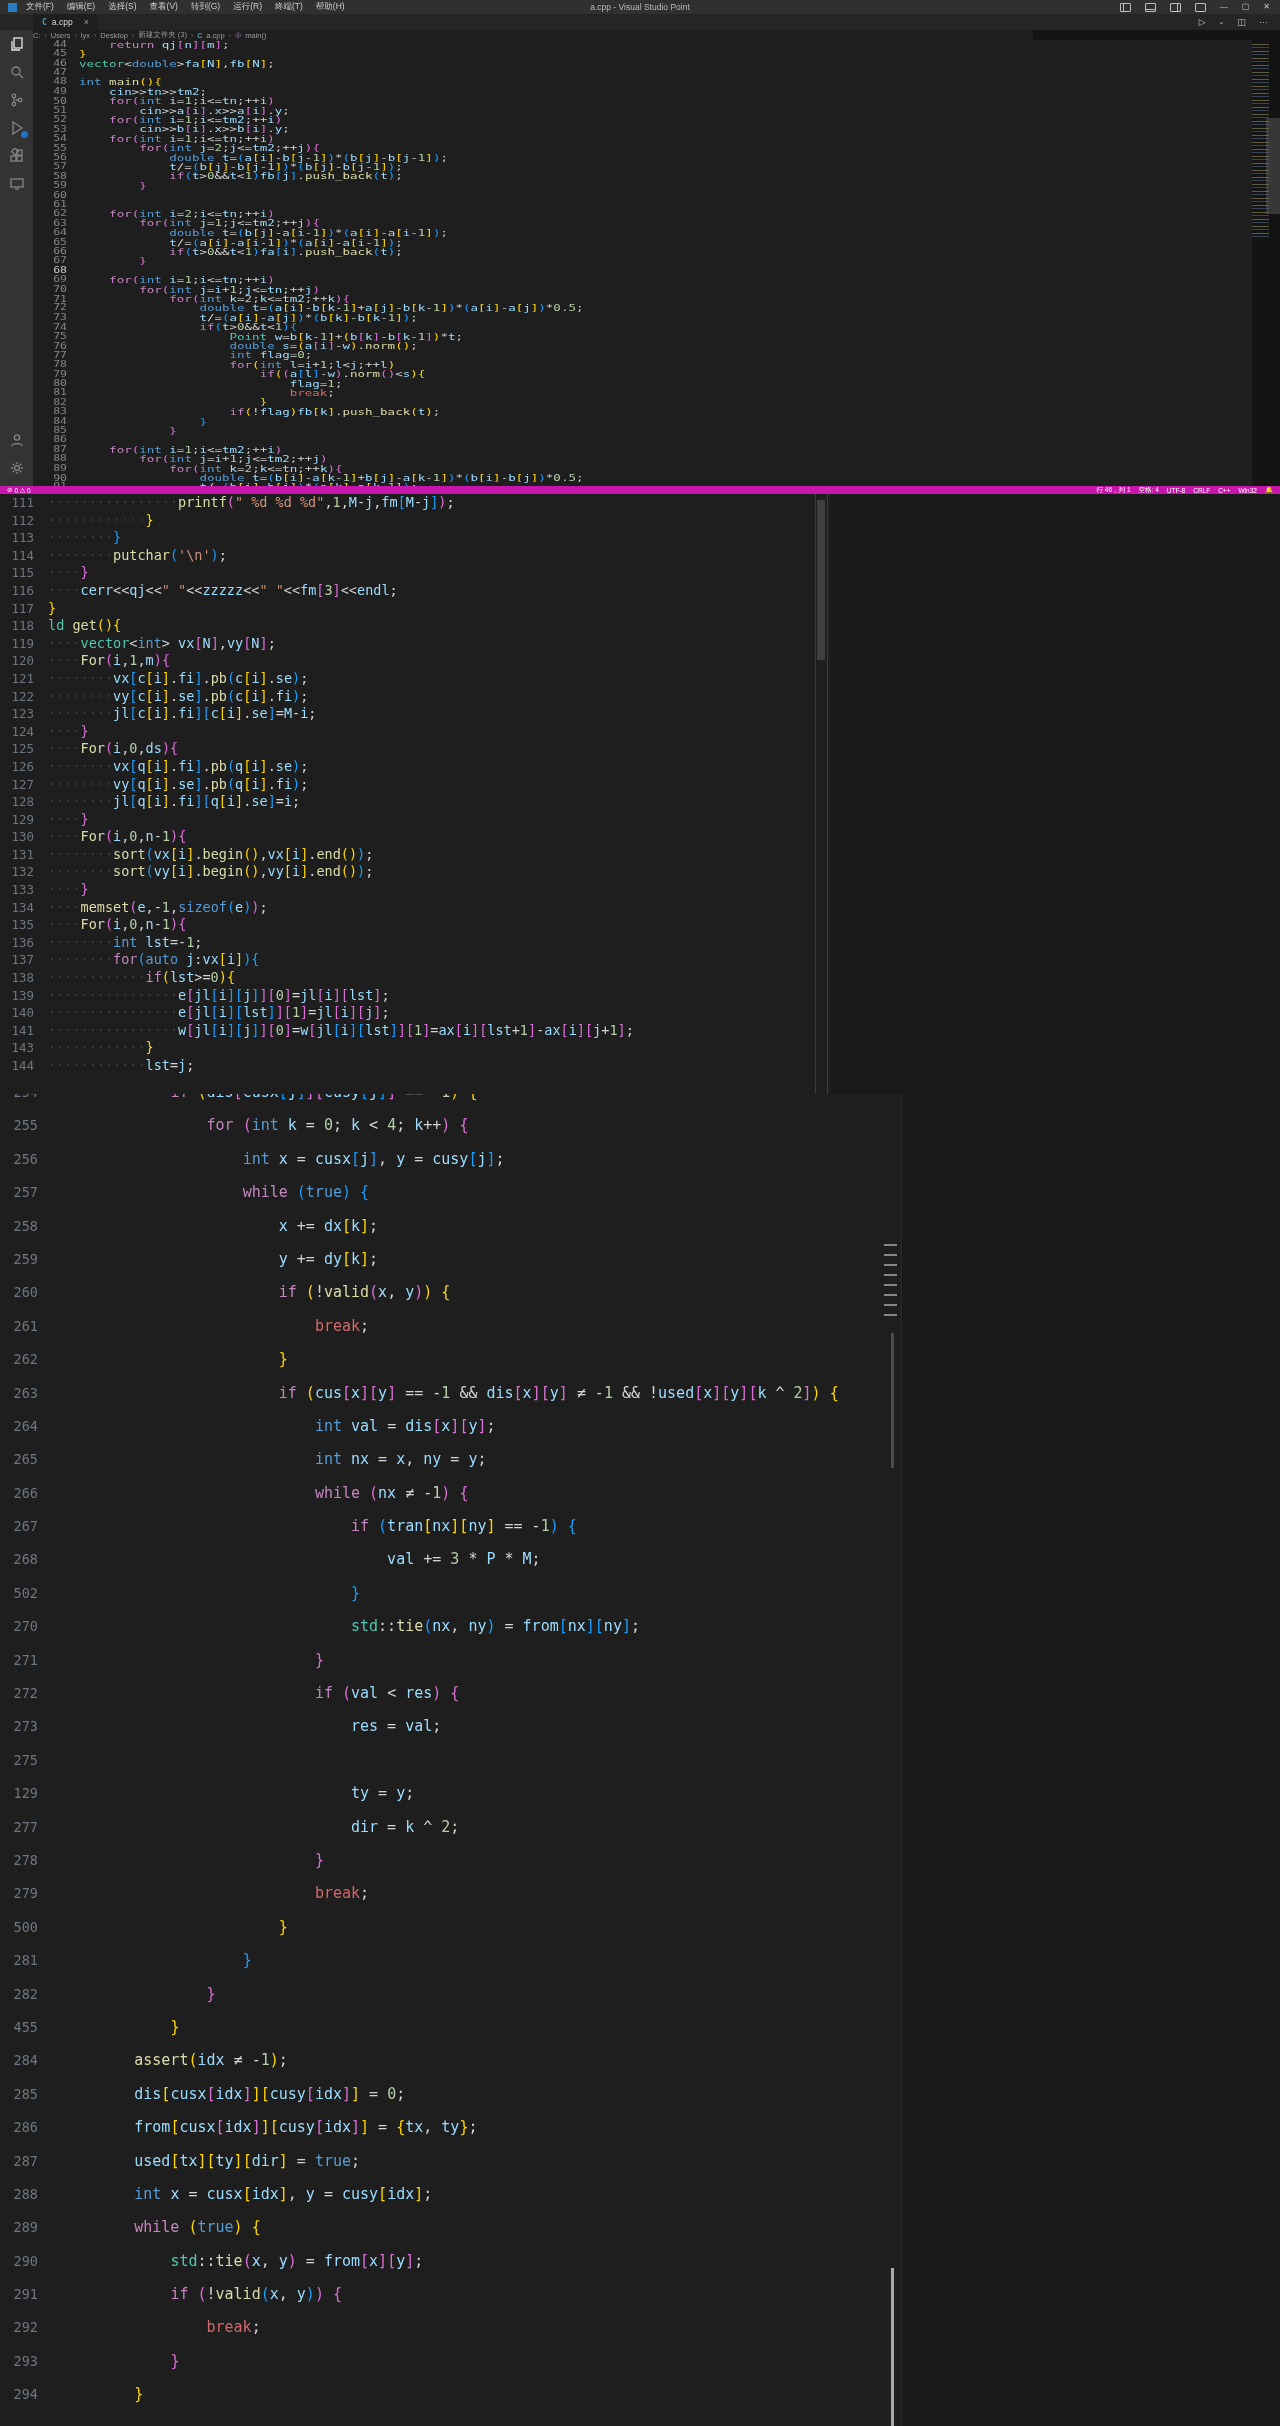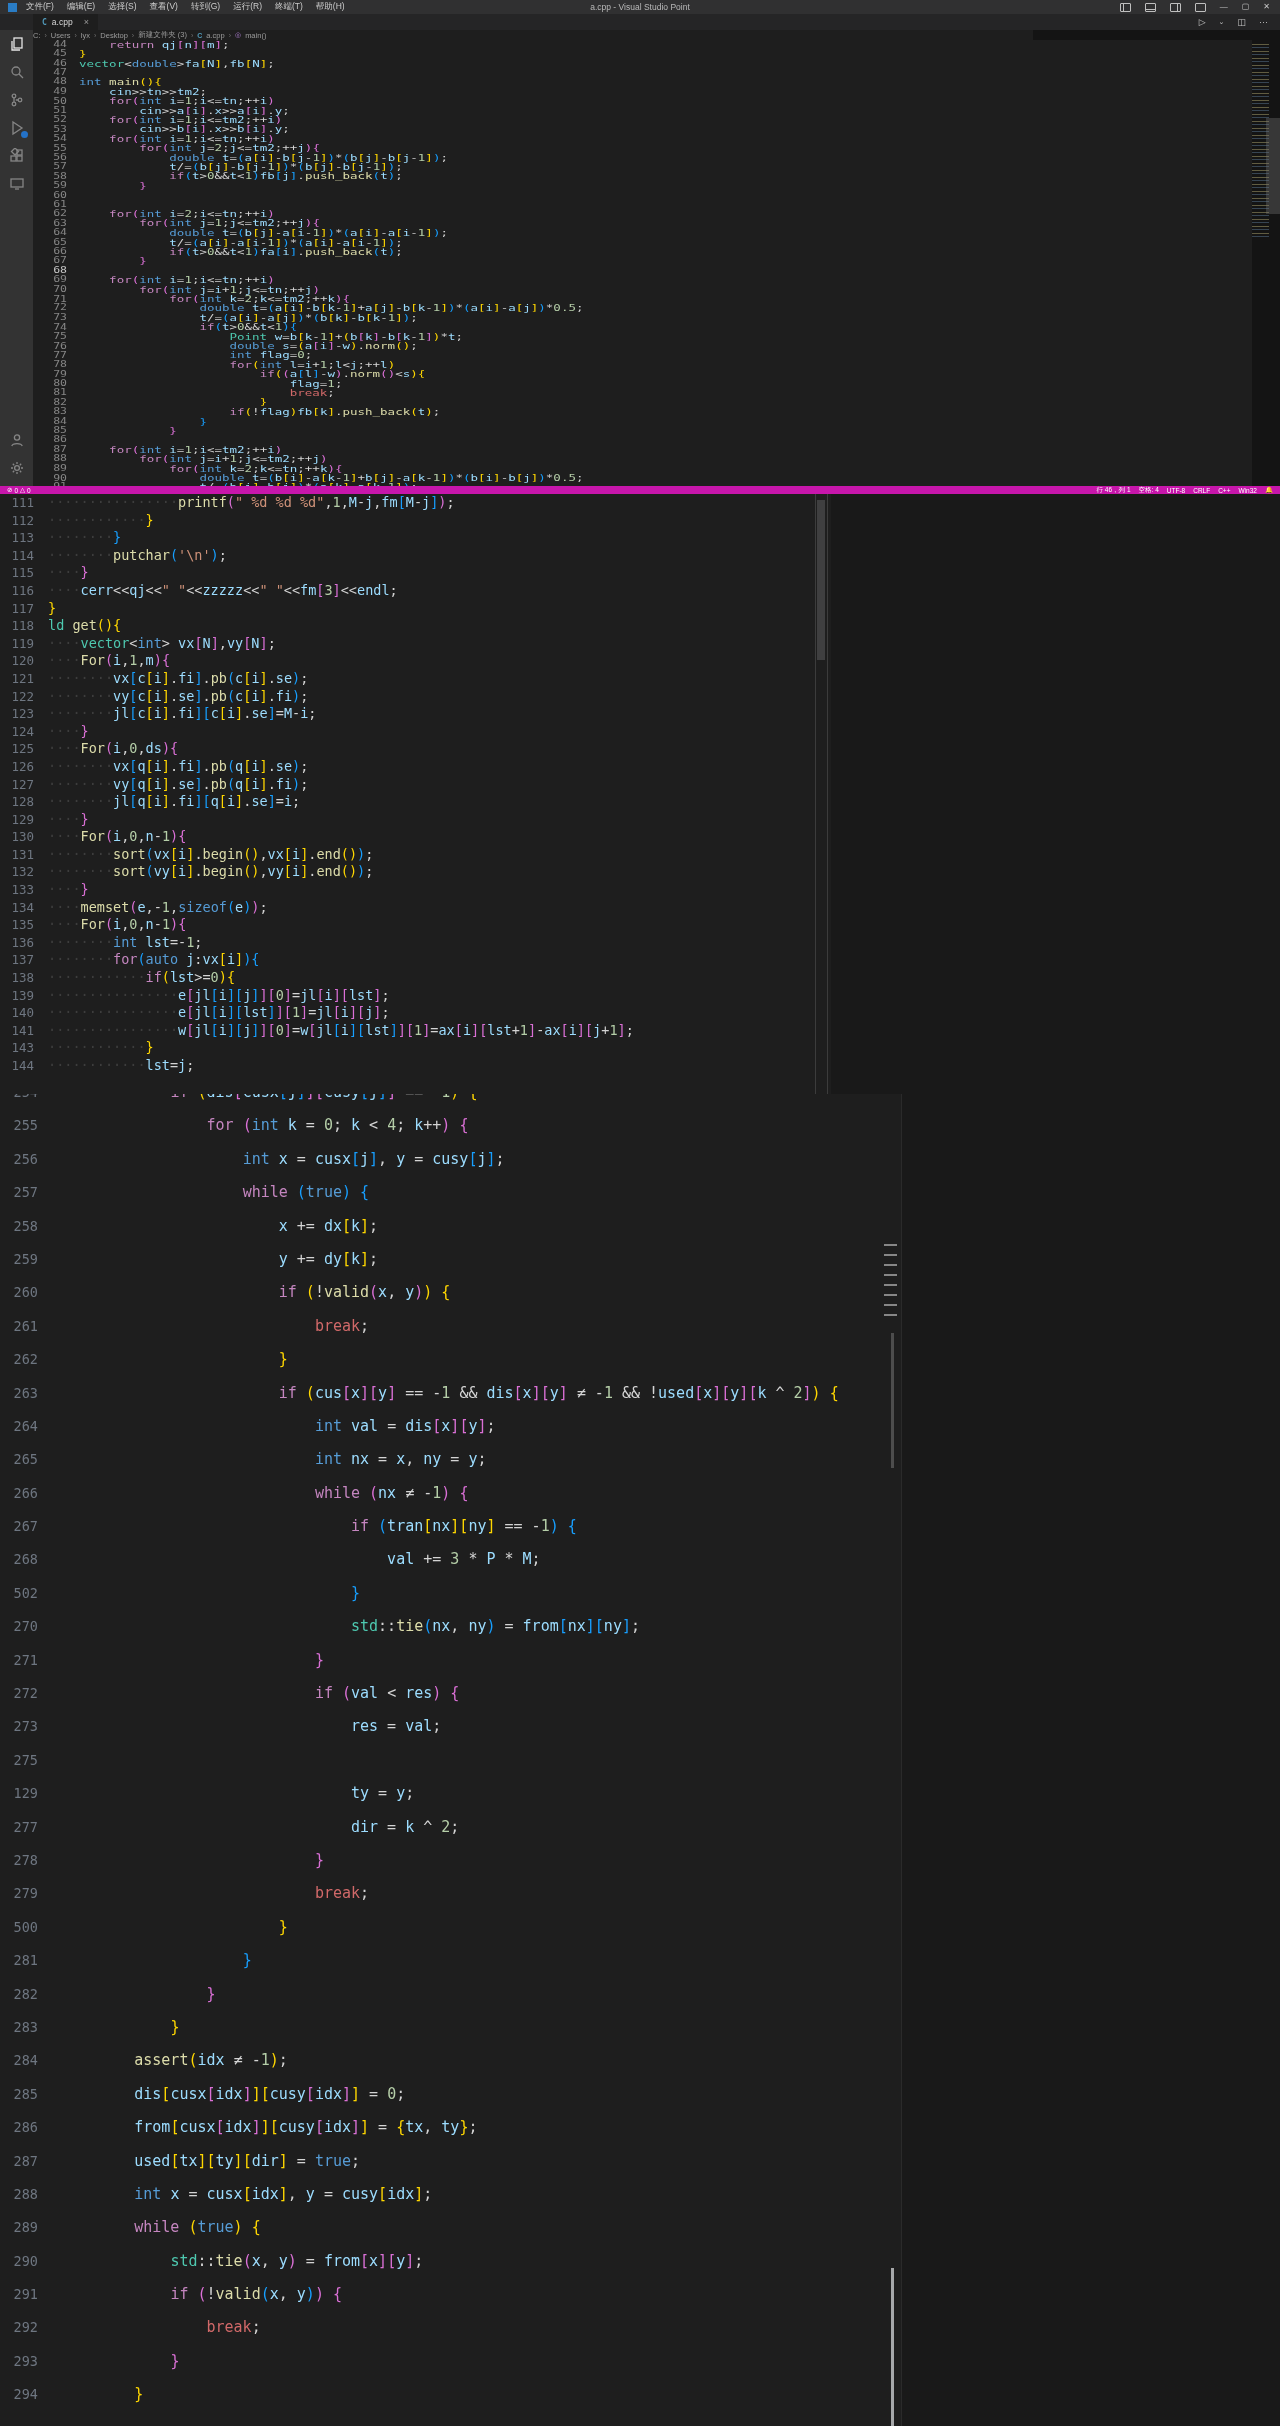--- a/index.html
+++ b/index.html
@@ -343,21 +343,21 @@
       <div class="row"><span class="gut">272</span><span class="code">                            <span style="color:#c586c0">if</span> <span style="color:#da70d6">(</span><span style="color:#9cdcfe">val</span> <span style="color:#d4d4d4">&lt;</span> <span style="color:#9cdcfe">res</span><span style="color:#da70d6">)</span> <span style="color:#da70d6">{</span></span></div>
       <div class="row"><span class="gut">273</span><span class="code">                                <span style="color:#9cdcfe">res</span> <span style="color:#d4d4d4">=</span> <span style="color:#9cdcfe">val</span><span style="color:#d4d4d4">;</span></span></div>
       <div class="row"><span class="gut">275</span></div>
       <div class="row"><span class="gut">129</span><span class="code">                                <span style="color:#9cdcfe">ty</span> <span style="color:#d4d4d4">=</span> <span style="color:#9cdcfe">y</span><span style="color:#d4d4d4">;</span></span></div>
       <div class="row"><span class="gut">277</span><span class="code">                                <span style="color:#9cdcfe">dir</span> <span style="color:#d4d4d4">=</span> <span style="color:#9cdcfe">k</span> <span style="color:#d4d4d4">^</span> <span style="color:#b5cea8">2</span><span style="color:#d4d4d4">;</span></span></div>
       <div class="row"><span class="gut">278</span><span class="code">                            <span style="color:#da70d6">}</span></span></div>
       <div class="row"><span class="gut">279</span><span class="code">                            <span style="color:#d16969">break</span><span style="color:#d4d4d4">;</span></span></div>
       <div class="row"><span class="gut">500</span><span class="code">                        <span style="color:#ffd700">}</span></span></div>
       <div class="row"><span class="gut">281</span><span class="code">                    <span style="color:#179fff">}</span></span></div>
       <div class="row"><span class="gut">282</span><span class="code">                <span style="color:#da70d6">}</span></span></div>
-      <div class="row"><span class="gut">283</span><span class="code">            <span style="color:#ffd700">}</span></span></div>
+      <div class="row"><span class="gut">455</span><span class="code">            <span style="color:#ffd700">}</span></span></div>
       <div class="row"><span class="gut">284</span><span class="code">        <span style="color:#dcdcaa">assert</span><span style="color:#ffd700">(</span><span style="color:#9cdcfe">idx</span> <span style="color:#d4d4d4">≠</span> <span style="color:#d4d4d4">-</span><span style="color:#b5cea8">1</span><span style="color:#ffd700">)</span><span style="color:#d4d4d4">;</span></span></div>
       <div class="row"><span class="gut">285</span><span class="code">        <span style="color:#9cdcfe">dis</span><span style="color:#ffd700">[</span><span style="color:#9cdcfe">cusx</span><span style="color:#da70d6">[</span><span style="color:#9cdcfe">idx</span><span style="color:#da70d6">]</span><span style="color:#ffd700">]</span><span style="color:#ffd700">[</span><span style="color:#9cdcfe">cusy</span><span style="color:#da70d6">[</span><span style="color:#9cdcfe">idx</span><span style="color:#da70d6">]</span><span style="color:#ffd700">]</span> <span style="color:#d4d4d4">=</span> <span style="color:#b5cea8">0</span><span style="color:#d4d4d4">;</span></span></div>
       <div class="row"><span class="gut">286</span><span class="code">        <span style="color:#9cdcfe">from</span><span style="color:#ffd700">[</span><span style="color:#9cdcfe">cusx</span><span style="color:#da70d6">[</span><span style="color:#9cdcfe">idx</span><span style="color:#da70d6">]</span><span style="color:#ffd700">]</span><span style="color:#ffd700">[</span><span style="color:#9cdcfe">cusy</span><span style="color:#da70d6">[</span><span style="color:#9cdcfe">idx</span><span style="color:#da70d6">]</span><span style="color:#ffd700">]</span> <span style="color:#d4d4d4">=</span> <span style="color:#ffd700">{</span><span style="color:#9cdcfe">tx</span><span style="color:#d4d4d4">,</span> <span style="color:#9cdcfe">ty</span><span style="color:#ffd700">}</span><span style="color:#d4d4d4">;</span></span></div>
       <div class="row"><span class="gut">287</span><span class="code">        <span style="color:#9cdcfe">used</span><span style="color:#ffd700">[</span><span style="color:#9cdcfe">tx</span><span style="color:#ffd700">]</span><span style="color:#ffd700">[</span><span style="color:#9cdcfe">ty</span><span style="color:#ffd700">]</span><span style="color:#ffd700">[</span><span style="color:#9cdcfe">dir</span><span style="color:#ffd700">]</span> <span style="color:#d4d4d4">=</span> <span style="color:#569cd6">true</span><span style="color:#d4d4d4">;</span></span></div>
       <div class="row"><span class="gut">288</span><span class="code">        <span style="color:#569cd6">int</span> <span style="color:#9cdcfe">x</span> <span style="color:#d4d4d4">=</span> <span style="color:#9cdcfe">cusx</span><span style="color:#ffd700">[</span><span style="color:#9cdcfe">idx</span><span style="color:#ffd700">]</span><span style="color:#d4d4d4">,</span> <span style="color:#9cdcfe">y</span> <span style="color:#d4d4d4">=</span> <span style="color:#9cdcfe">cusy</span><span style="color:#ffd700">[</span><span style="color:#9cdcfe">idx</span><span style="color:#ffd700">]</span><span style="color:#d4d4d4">;</span></span></div>
       <div class="row"><span class="gut">289</span><span class="code">        <span style="color:#c586c0">while</span> <span style="color:#ffd700">(</span><span style="color:#569cd6">true</span><span style="color:#ffd700">)</span> <span style="color:#ffd700">{</span></span></div>
       <div class="row"><span class="gut">290</span><span class="code">            <span style="color:#4ec9b0">std</span><span style="color:#d4d4d4">::</span><span style="color:#dcdcaa">tie</span><span style="color:#da70d6">(</span><span style="color:#9cdcfe">x</span><span style="color:#d4d4d4">,</span> <span style="color:#9cdcfe">y</span><span style="color:#da70d6">)</span> <span style="color:#d4d4d4">=</span> <span style="color:#9cdcfe">from</span><span style="color:#da70d6">[</span><span style="color:#9cdcfe">x</span><span style="color:#da70d6">]</span><span style="color:#da70d6">[</span><span style="color:#9cdcfe">y</span><span style="color:#da70d6">]</span><span style="color:#d4d4d4">;</span></span></div>
       <div class="row"><span class="gut">291</span><span class="code">            <span style="color:#c586c0">if</span> <span style="color:#da70d6">(</span><span style="color:#d4d4d4">!</span><span style="color:#dcdcaa">valid</span><span style="color:#179fff">(</span><span style="color:#9cdcfe">x</span><span style="color:#d4d4d4">,</span> <span style="color:#9cdcfe">y</span><span style="color:#179fff">)</span><span style="color:#da70d6">)</span> <span style="color:#da70d6">{</span></span></div>
       <div class="row"><span class="gut">292</span><span class="code">                <span style="color:#d16969">break</span><span style="color:#d4d4d4">;</span></span></div>
       <div class="row"><span class="gut">293</span><span class="code">            <span style="color:#da70d6">}</span></span></div>

